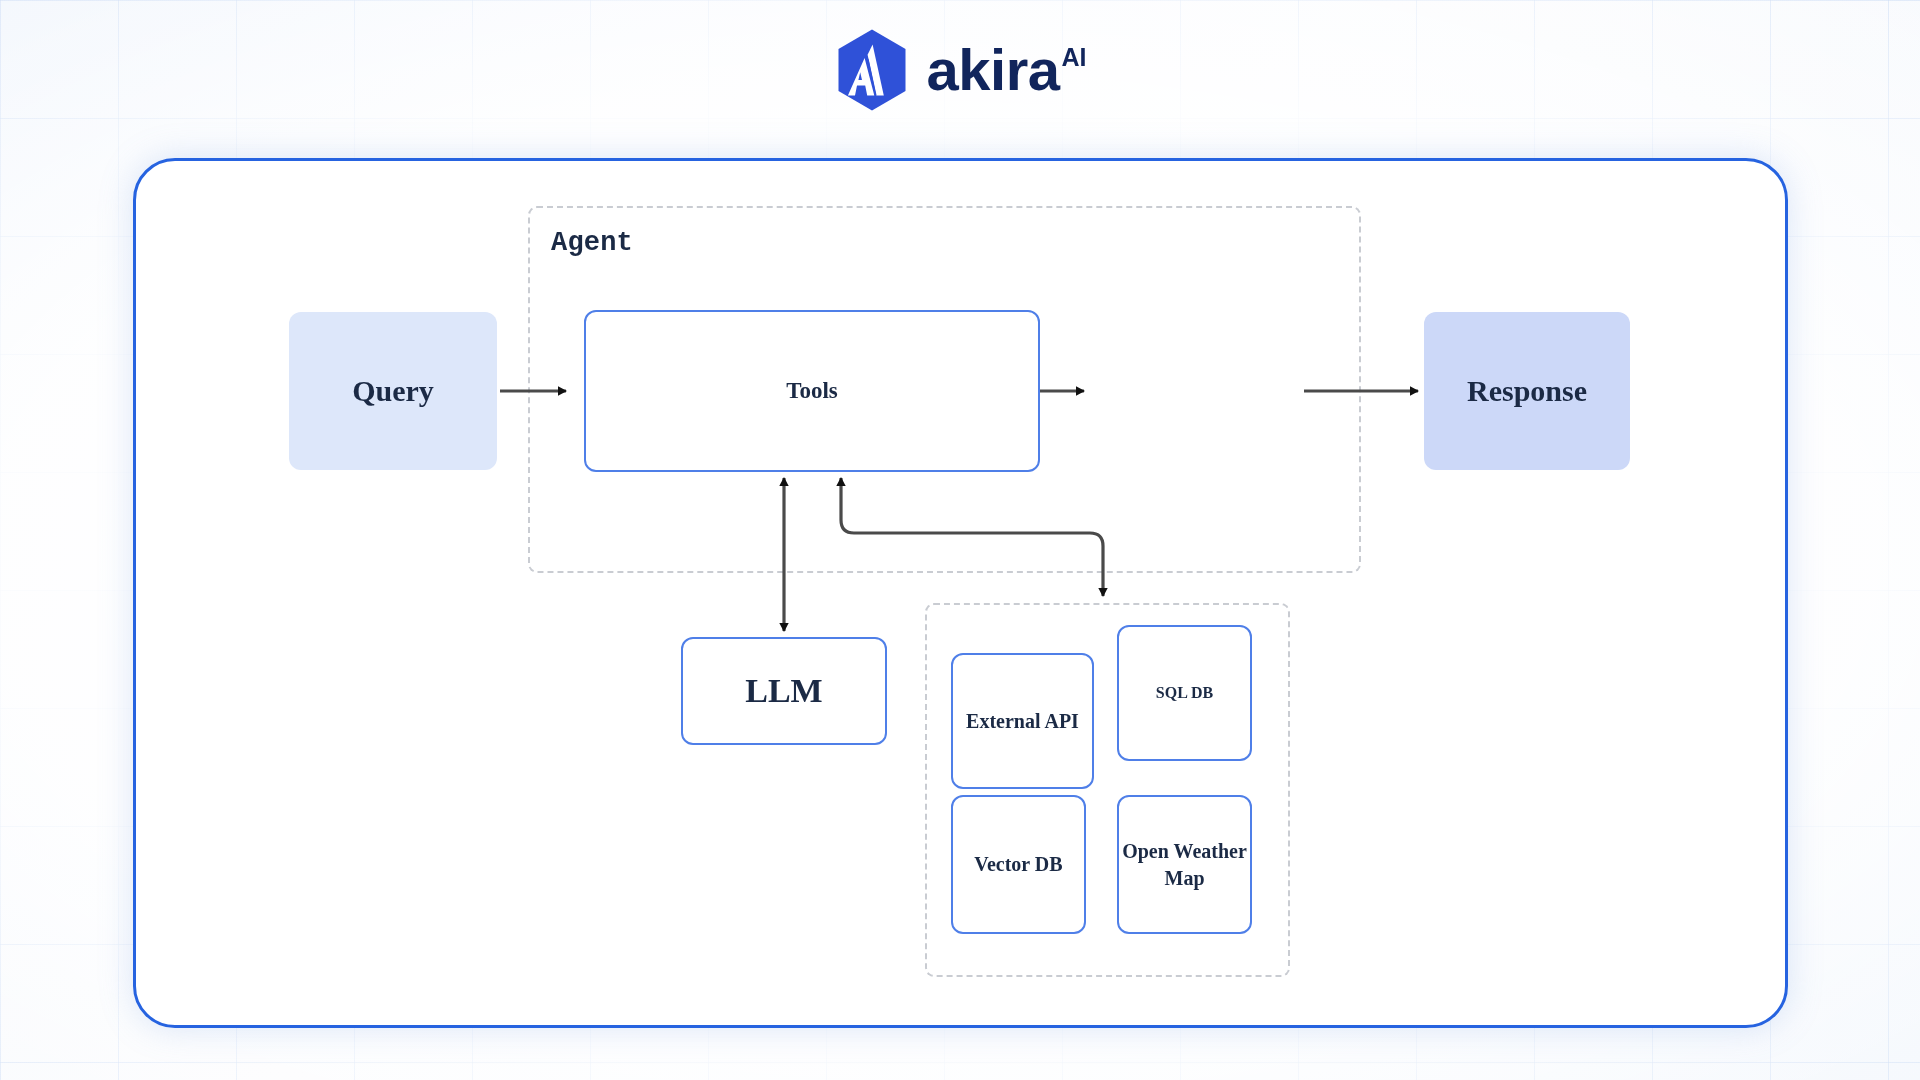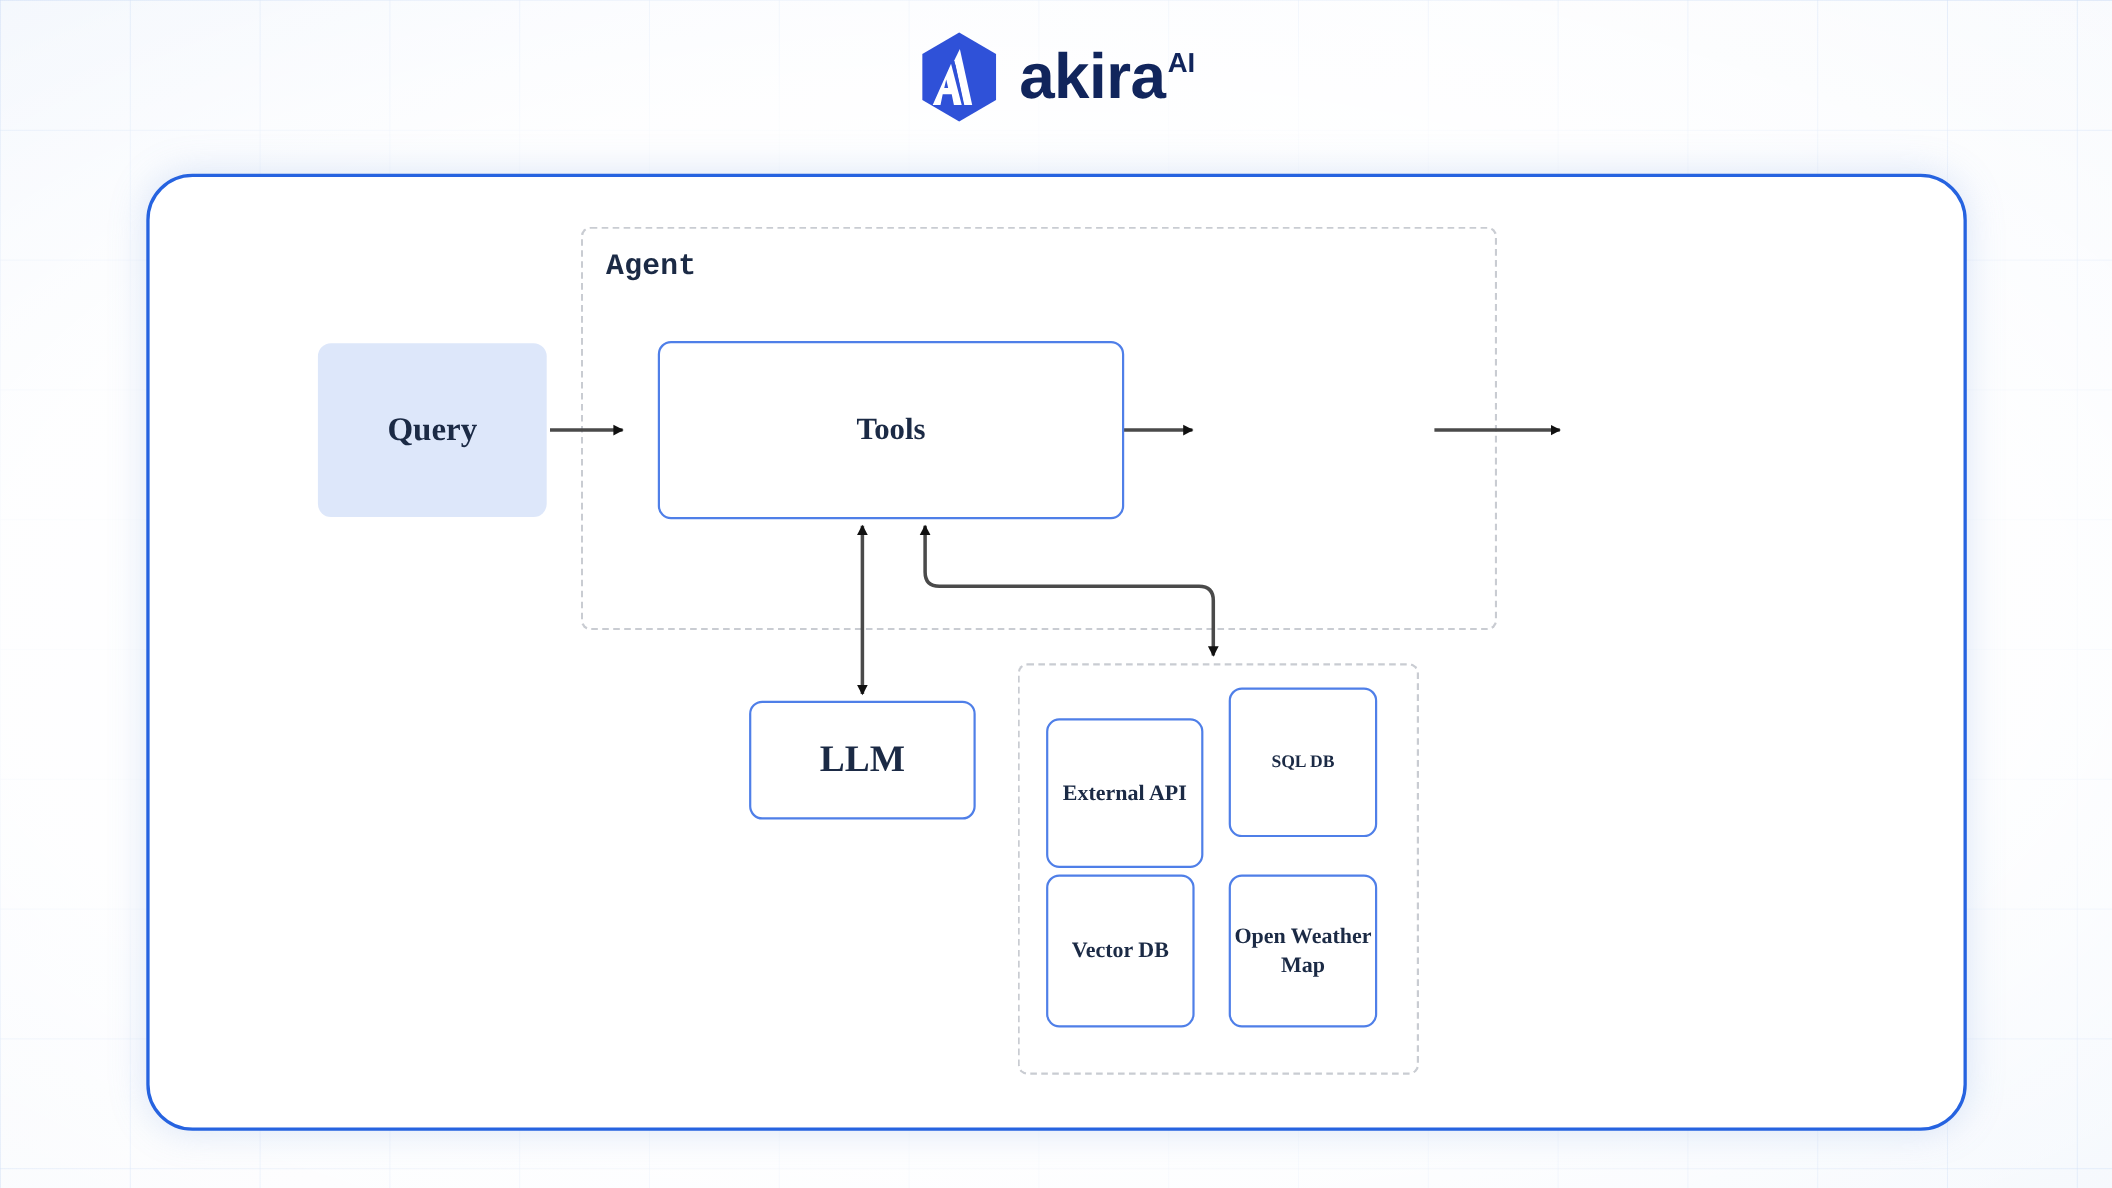--- a/index.html
+++ b/index.html
@@ -132,21 +132,21 @@
     border: none;
     border-radius: 12px;
   }
   .node.filled-strong {
     background: #ccd8f8;
     border: none;
     border-radius: 12px;
   }
 
   #node-query      { left: 289px;  top: 312px; width: 208px; height: 158px; font-size: 30px; }
-  #node-tools      { left: 598px;  top: 310px; width: 424px; height: 162px; font-size: 28px; }
+  #node-tools      { left: 584px;  top: 310px; width: 456px; height: 162px; font-size: 23px; }
   #node-synth      { left: 1090px; top: 310px; width: 208px; height: 162px; font-size: 30px; }
   #node-response   { left: 1424px; top: 312px; width: 206px; height: 158px; font-size: 30px; }
   #node-llm        { left: 681px;  top: 637px; width: 206px; height: 108px; font-size: 34px; }
 
   #node-extapi     { left: 951px;  top: 625px; width: 143px; height: 136px; font-size: 20px; line-height: 1.32; margin-top: 28px; }
   #node-sqldb      { left: 1117px; top: 625px; width: 135px; height: 136px; font-size: 16px; }
   #node-vectordb   { left: 951px;  top: 795px; width: 135px; height: 139px; font-size: 20px; }
   #node-openweather{ left: 1117px; top: 795px; width: 135px; height: 139px; font-size: 20px; line-height: 1.32; }
 
   
@@ -209,20 +209,23 @@
 
   <div id="node-query" class="node filled-soft">
     <span>Query</span>
   </div>
 
   <div id="node-tools" class="node outlined">
     <span>Tools</span>
   </div>
 
 
+  <div id="node-response" class="node filled-strong">
+    <span>Response</span>
+  </div>
 
   <div id="node-llm" class="node outlined">
     <span>LLM</span>
   </div>
 
   <div id="node-extapi" class="node outlined">
     <span>External API</span>
   </div>
 
   <div id="node-sqldb" class="node outlined">

